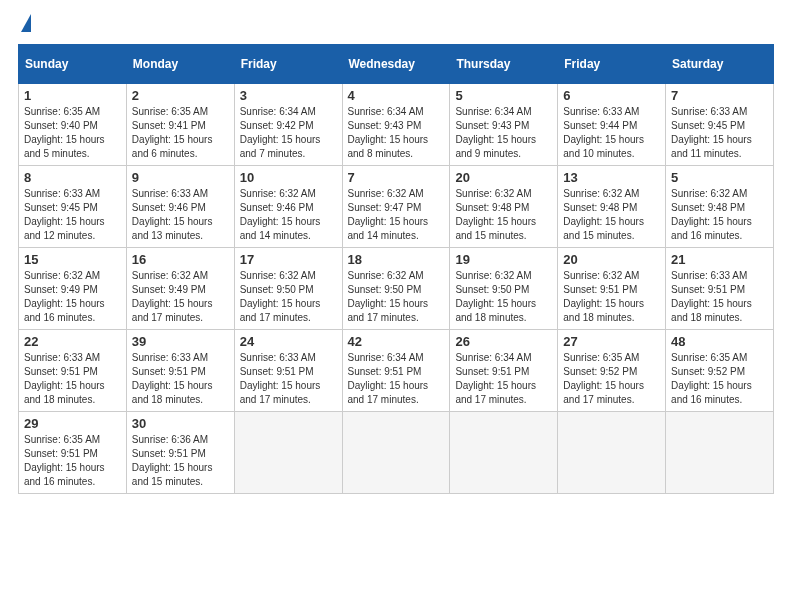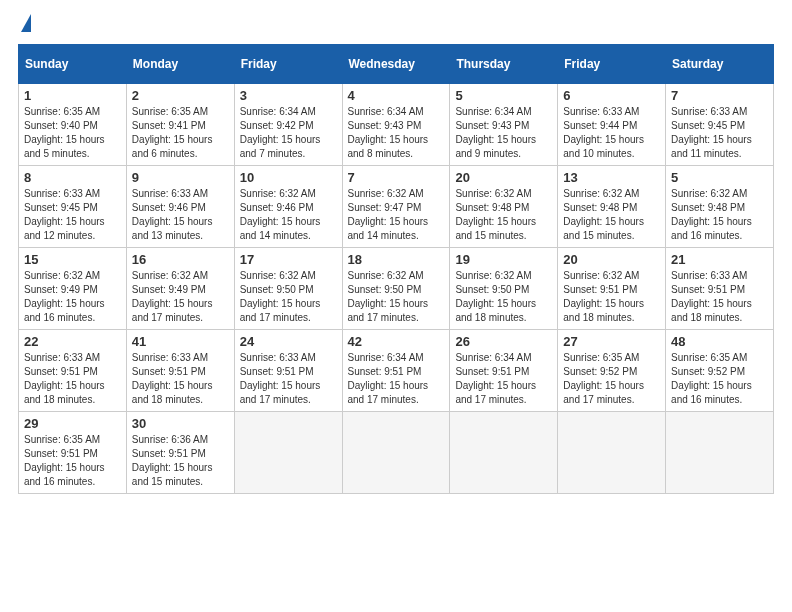--- a/index.html
+++ b/index.html
@@ -223,21 +223,21 @@
             <span class="day-num">21</span>
             <div class="day-info">Sunrise: 6:33 AM<br>Sunset: 9:51 PM<br>Daylight: 15 hours and 18 minutes.</div>
           </td>
         </tr>
         <tr>
           <td>
             <span class="day-num">22</span>
             <div class="day-info">Sunrise: 6:33 AM<br>Sunset: 9:51 PM<br>Daylight: 15 hours and 18 minutes.</div>
           </td>
           <td>
-            <span class="day-num">41</span>
+            <span class="day-num">39</span>
             <div class="day-info">Sunrise: 6:33 AM<br>Sunset: 9:51 PM<br>Daylight: 15 hours and 18 minutes.</div>
           </td>
           <td>
             <span class="day-num">24</span>
             <div class="day-info">Sunrise: 6:33 AM<br>Sunset: 9:51 PM<br>Daylight: 15 hours and 17 minutes.</div>
           </td>
           <td>
             <span class="day-num">42</span>
             <div class="day-info">Sunrise: 6:34 AM<br>Sunset: 9:51 PM<br>Daylight: 15 hours and 17 minutes.</div>
           </td>

